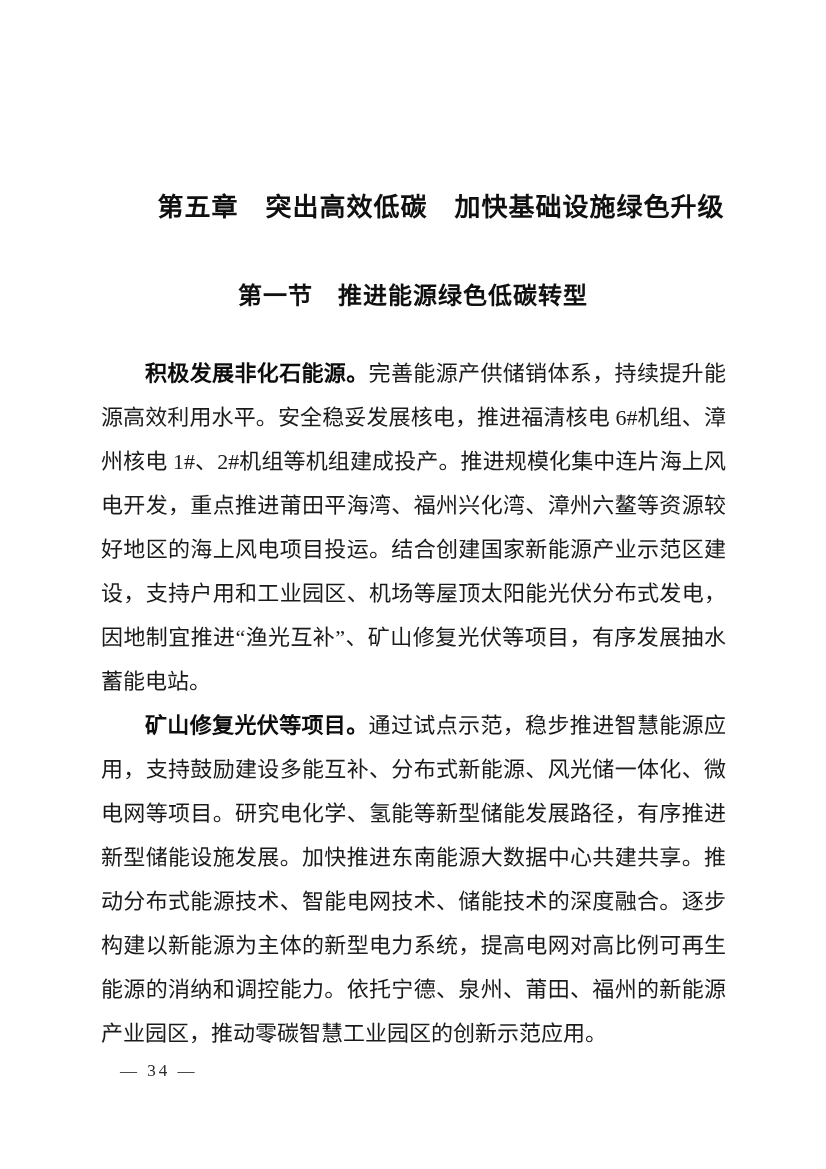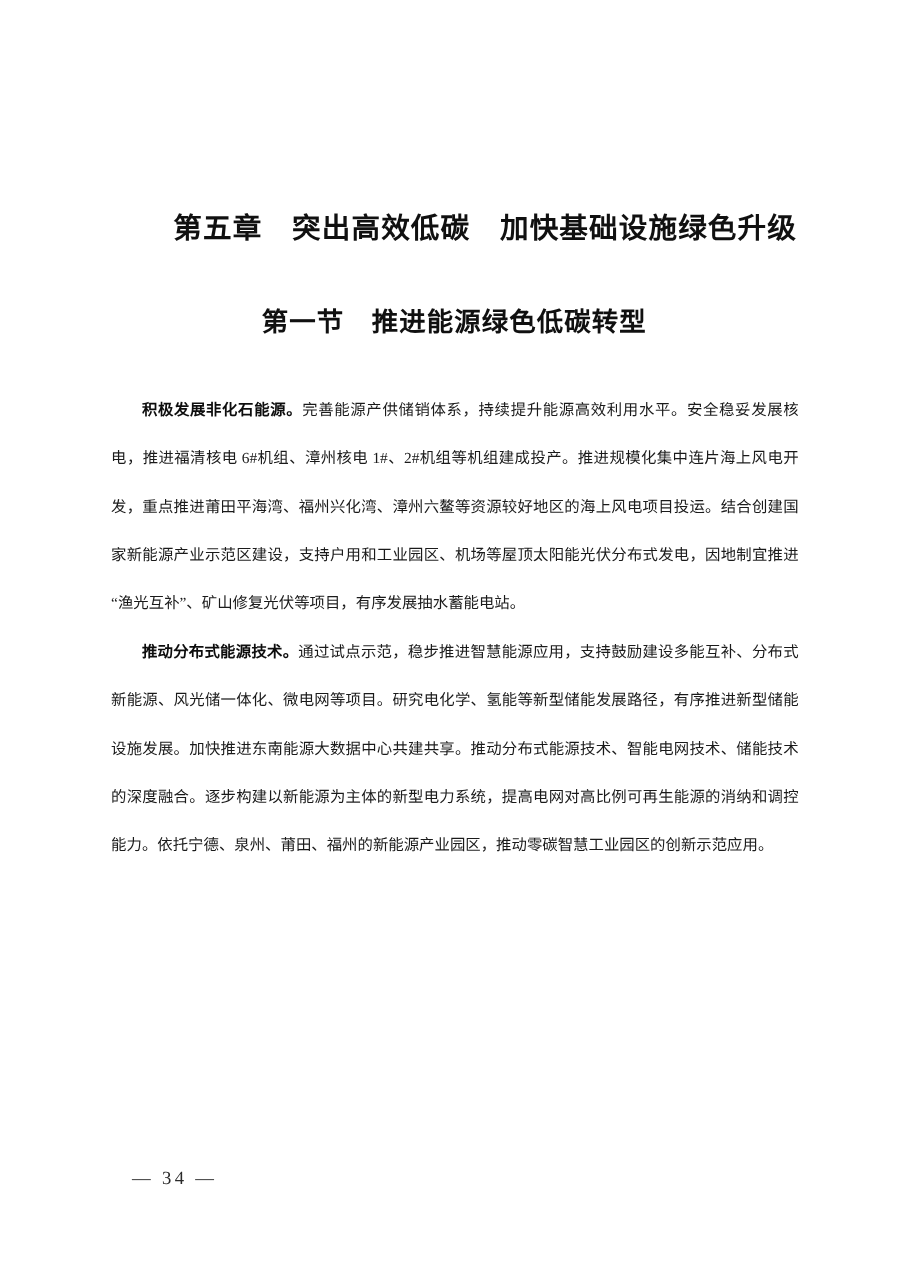--- a/index.html
+++ b/index.html
@@ -31,33 +31,33 @@
     color: #101010;
     padding-left: 28px;
   }
   .section-title {
     position: absolute;
     top: 283px;
     left: 0;
     width: 100%;
     text-align: center;
     margin: 0;
-    font-family: Liberation Mono, monospace;
+    font-family: Liberation Sans, sans-serif;
     font-size: 24px;
     font-weight: 700;
     line-height: 1.1;
     letter-spacing: 1px;
     color: #101010;
   }
   .doc-body {
     position: absolute;
     top: 352px;
     left: 101px;
     width: 625px;
-    font-size: 14px;
+    font-size: 22px;
     line-height: 44px;
     text-align: justify;
     color: #1a1a1a;
   }
   .doc-body p {
     margin: 0;
     padding: 0;
     text-indent: 2em;
   }
   .para-lead {
@@ -81,19 +81,19 @@
 
   <h1 class="chapter-title">第五章　突出高效低碳　加快基础设施绿色升级</h1>
 
   <h2 class="section-title">第一节　推进能源绿色低碳转型</h2>
 
   <div class="doc-body">
     <p>
       <span class="para-lead">积极发展非化石能源。</span><span>完善能源产供储销体系，持续提升能源高效利用水平。安全稳妥发展核电，推进福清核电 6#机组、漳州核电 1#、2#机组等机组建成投产。推进规模化集中连片海上风电开发，重点推进莆田平海湾、福州兴化湾、漳州六鳌等资源较好地区的海上风电项目投运。结合创建国家新能源产业示范区建设，支持户用和工业园区、机场等屋顶太阳能光伏分布式发电，因地制宜推进“渔光互补”、矿山修复光伏等项目，有序发展抽水蓄能电站。</span>
     </p>
     <p>
-      <span class="para-lead">推动分布式能源技术。</span><span>通过试点示范，稳步推进智慧能源应用，支持鼓励建设多能互补、分布式新能源、风光储一体化、微电网等项目。研究电化学、氢能等新型储能发展路径，有序推进新型储能设施发展。加快推进东南能源大数据中心共建共享。推动分布式能源技术、智能电网技术、储能技术的深度融合。逐步构建以新能源为主体的新型电力系统，提高电网对高比例可再生能源的消纳和调控能力。依托宁德、泉州、莆田、福州的新能源产业园区，推动零碳智慧工业园区的创新示范应用。</span>
+      <span class="para-lead">矿山修复光伏等项目。</span><span>通过试点示范，稳步推进智慧能源应用，支持鼓励建设多能互补、分布式新能源、风光储一体化、微电网等项目。研究电化学、氢能等新型储能发展路径，有序推进新型储能设施发展。加快推进东南能源大数据中心共建共享。推动分布式能源技术、智能电网技术、储能技术的深度融合。逐步构建以新能源为主体的新型电力系统，提高电网对高比例可再生能源的消纳和调控能力。依托宁德、泉州、莆田、福州的新能源产业园区，推动零碳智慧工业园区的创新示范应用。</span>
     </p>
   </div>
 
   <div class="page-number">— 34 —</div>
 
 </div>
 
 </body></html>

